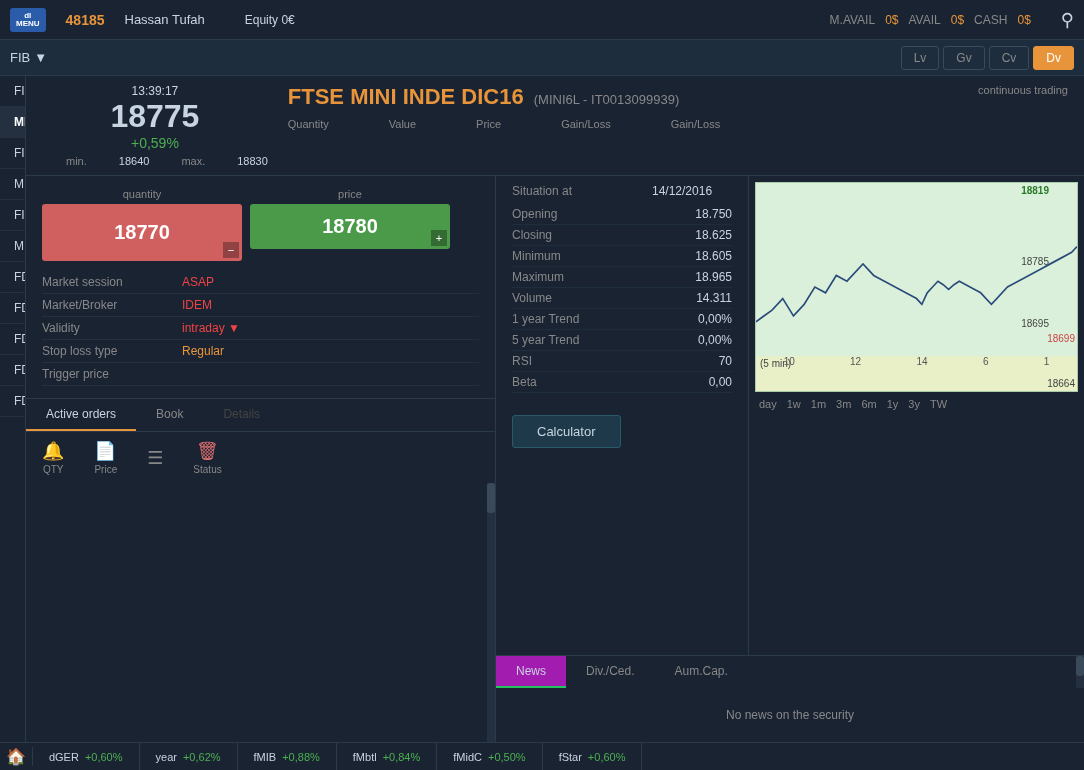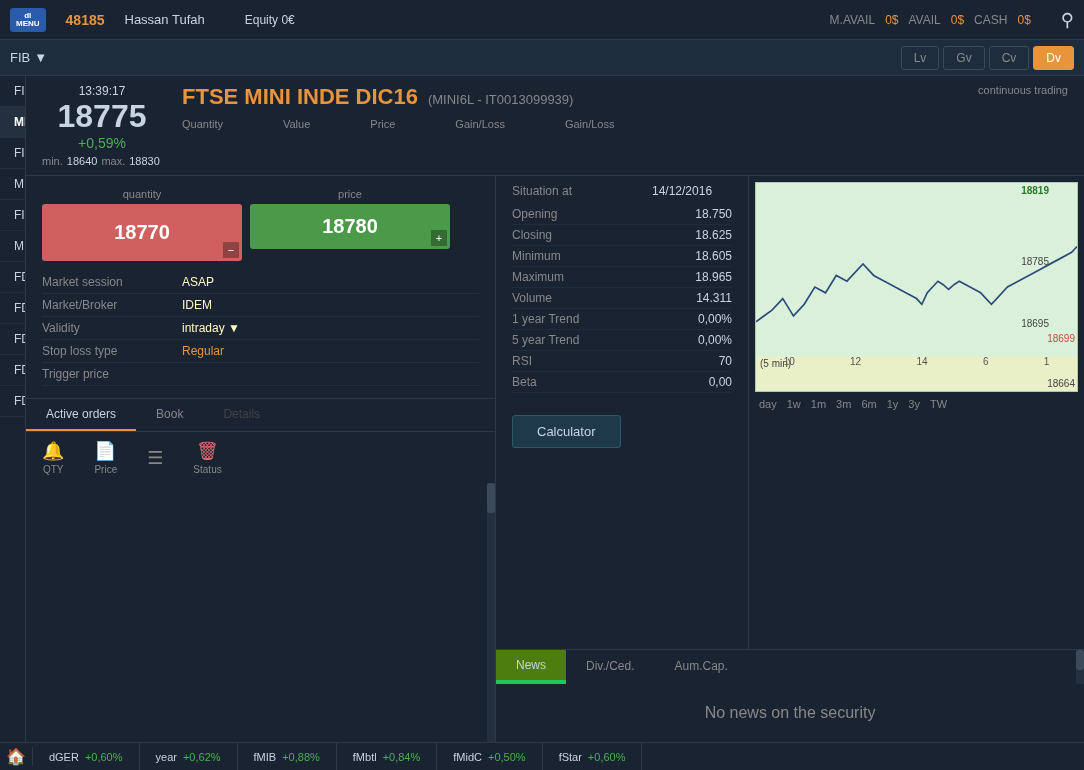--- a/index.html
+++ b/index.html
@@ -32,45 +32,45 @@
     .sidebar { width: 155px; background: #1a2332; border-right: 1px solid #2a3a4a; overflow-y: auto; }
     .sidebar::-webkit-scrollbar { width: 6px; }
     .sidebar::-webkit-scrollbar-track { background: #1a2332; }
     .sidebar::-webkit-scrollbar-thumb { background: #3a4a5a; }
     .sidebar-item { padding: 8px 14px; cursor: pointer; color: #c8d4e0; font-size: 12px; border-bottom: 1px solid #243040; }
     .sidebar-item.active { background: #243040; color: white; font-weight: bold; }
     .time-price-box { text-align: center; min-width: 120px; }
     .time-display { color: #c8d4e0; font-size: 12px; }
     .price-display { color: #c8d4e0; font-size: 32px; font-weight: bold; }
     .price-change { color: #4caf50; font-size: 14px; }
-    .price-min-max { display: flex; gap: 4px; font-size: 11px; color: #888; margin-top: 4px; }
+    .price-min-max { display: flex; gap: 32px; font-size: 11px; color: #888; margin-top: 4px; margin-left: 24px; }
     .input-label { text-align: center; color: #888; font-size: 11px; margin-bottom: 4px; }
 
     .form-row { display: flex; align-items: center; padding: 4px 0; border-bottom: 1px solid #243040; }
     .form-row-label { color: #888; font-size: 12px; width: 140px; }
-    .form-row-value { color: #fef9c3; font-size: 12px; }
+    .form-row-value { color: #ef4444; font-size: 12px; }
     .form-row-value.orange { color: #e8943a; }
     .market-row { display: flex; padding: 3px 0; border-bottom: 1px solid #1e2d3d; }
     .market-row-label { color: #888; font-size: 12px; width: 140px; }
     .market-row-value { color: #c8d4e0; font-size: 12px; margin-left: auto; min-width: 80px; text-align: right; }
 
     .calc-btn { background: #1e3a4a; border: 1px solid #2a5a6a; color: #c8d4e0; padding: 8px 24px; margin-top: 10px; cursor: pointer; border-radius: 3px; font-size: 13px; }
     .period-btn { background: transparent; border: none; color: #888; cursor: pointer; font-size: 11px; padding: 2px 4px; }
     .tab-item { padding: 8px 20px; cursor: pointer; color: #888; font-size: 12px; border-bottom: 2px solid transparent; }
     .tab-item.active { color: #c8d4e0; border-bottom: 2px solid #e8943a; }
 
     
     .orders-row { display: flex; align-items: center; padding: 8px 16px; gap: 30px; }
     .order-icon { display: flex; flex-direction: column; align-items: center; gap: 2px; cursor: pointer; color: #888; font-size: 10px; }
     .order-icon .icon { font-size: 18px; }
     .order-icon.red .icon { color: #e07070; }
     .news-tab { padding: 8px 20px; cursor: pointer; color: #888; font-size: 12px; background: transparent; border: none; border-bottom: 2px solid transparent; }
-    .news-tab.active { color: #c8d4e0; border-bottom: 4px solid #22c55e; background: #4d7c0f; }
-
-    .news-content { padding: 20px; color: #888; font-size: 16px; text-align: center; }
+    .news-tab.active { color: #c8d4e0; border-bottom: 2px solid #22c55e; background: #a21caf; }
+
+    .news-content { padding: 20px; color: #888; font-size: 12px; text-align: center; }
 
     
     .bottom-ticker { background: #1a2332; border-top: 1px solid #2a3a4a; height: 28px; display: flex; align-items: center; overflow: hidden; }
     .ticker-item { display: flex; align-items: center; gap: 6px; padding: 0 16px; border-right: 1px solid #2a3a4a; height: 100%; }
     .ticker-name { color: #c8d4e0; font-size: 11px; }
     .ticker-value { font-size: 11px; }
     .ticker-value.green { color: #4caf50; }
 
     
     .chart-svg { width: 100%; height: 100%; }

